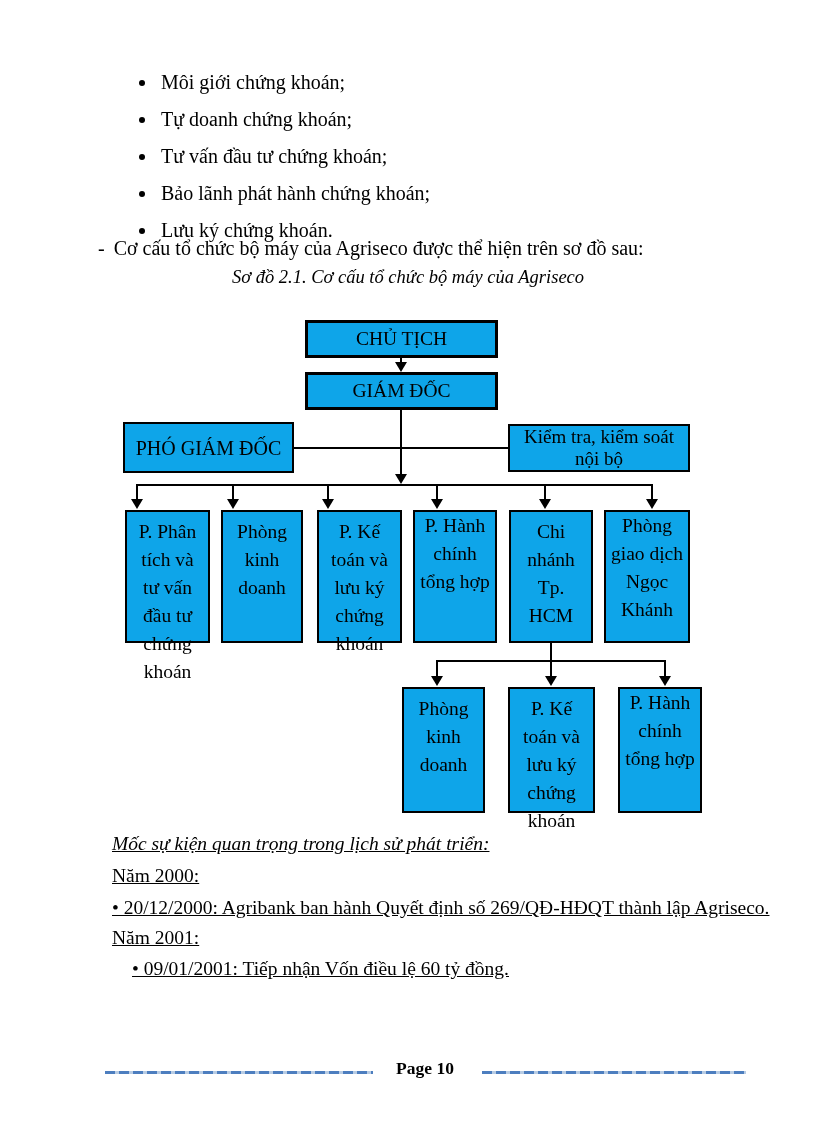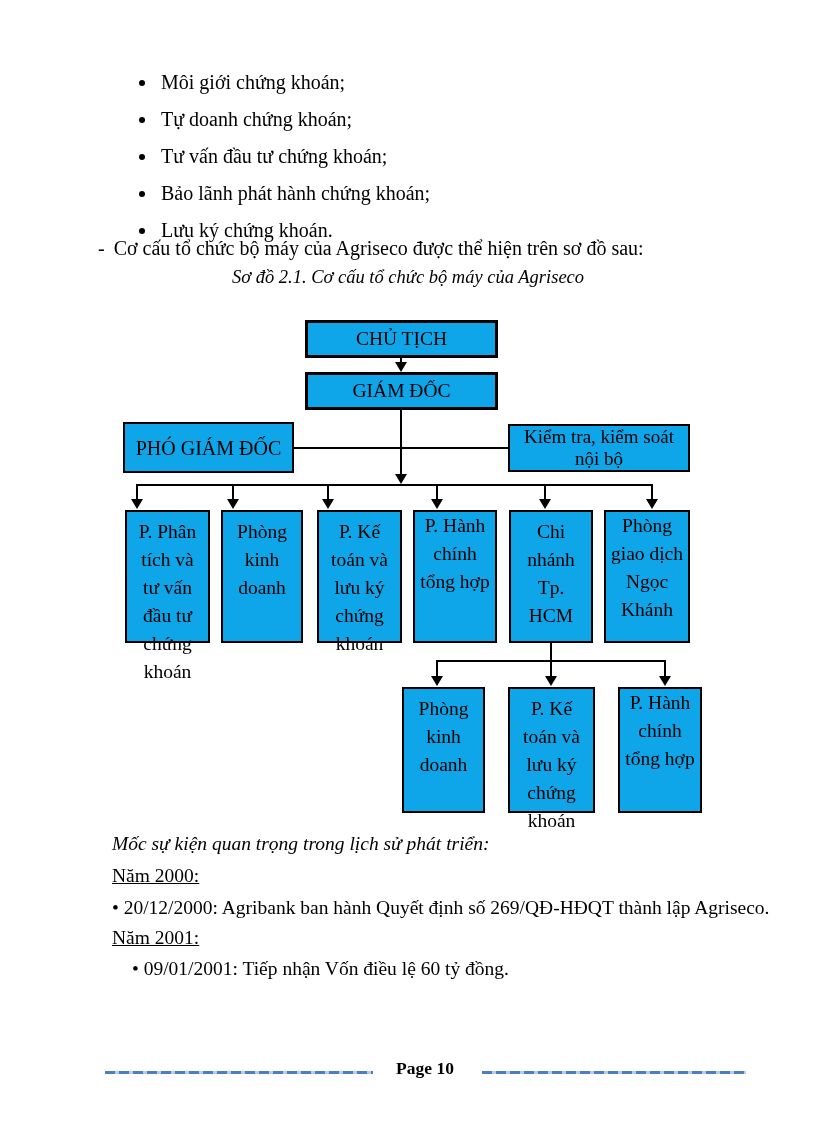--- a/index.html
+++ b/index.html
@@ -24,21 +24,21 @@
   .cbox.center { display:flex; align-items:center; justify-content:center; }
   .vline,.hline { position:absolute; background:#000; }
   .ah { position:absolute; width:0; height:0;
         border-left:6px solid transparent; border-right:6px solid transparent;
         border-top:10px solid #000; }
   .pad6 { padding:6px 6px 0; }
   .pad3 { padding:0 3px 0; }
   .pad8 { padding:6px 8px 16px; }
   .kt-box { font-size:19px; line-height:22px; }
   
-  .mst { position:absolute; left:112px; font-size:19.5px; white-space:nowrap; }
+  .mst { position:absolute; left:112px; font-size:19.5px; white-space:nowrap;text-decoration:underline; }
   .mst.italic { font-style:italic; }
   .mst.underline { text-decoration:underline; }
   
   .footer-line { position:absolute; top:1071px; height:3px;
      background:repeating-linear-gradient(90deg,#4d7ebf 0 10px,#b8cce4 10px 14px); }
   .footer-text { position:absolute; top:1058px; left:340px; width:170px; text-align:center;
      font-size:17.5px; font-weight:bold; }
 </style>
 </head>
 <body>

